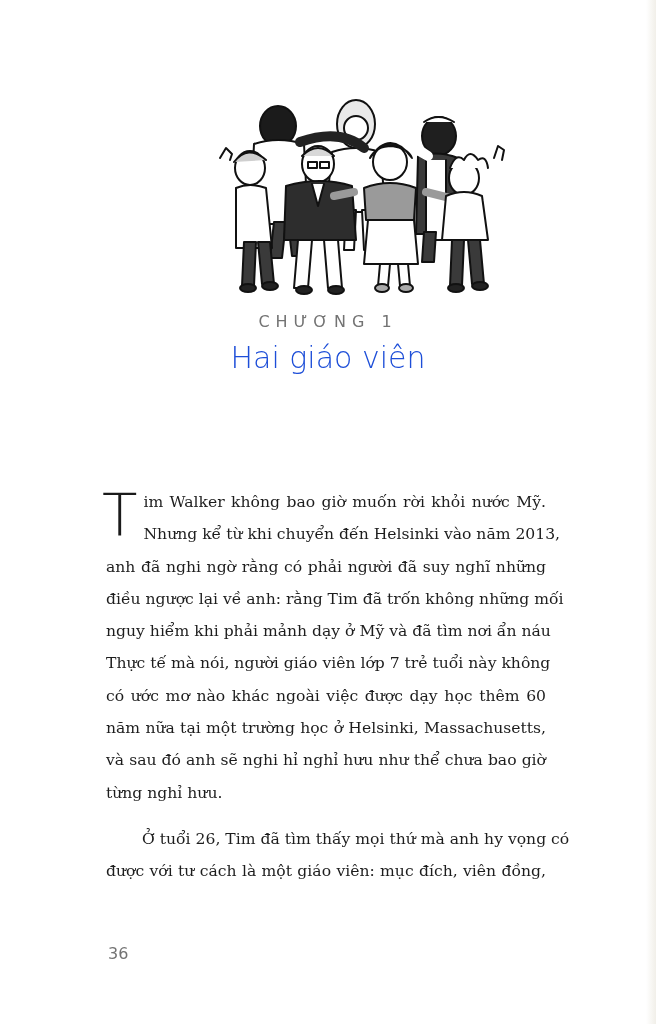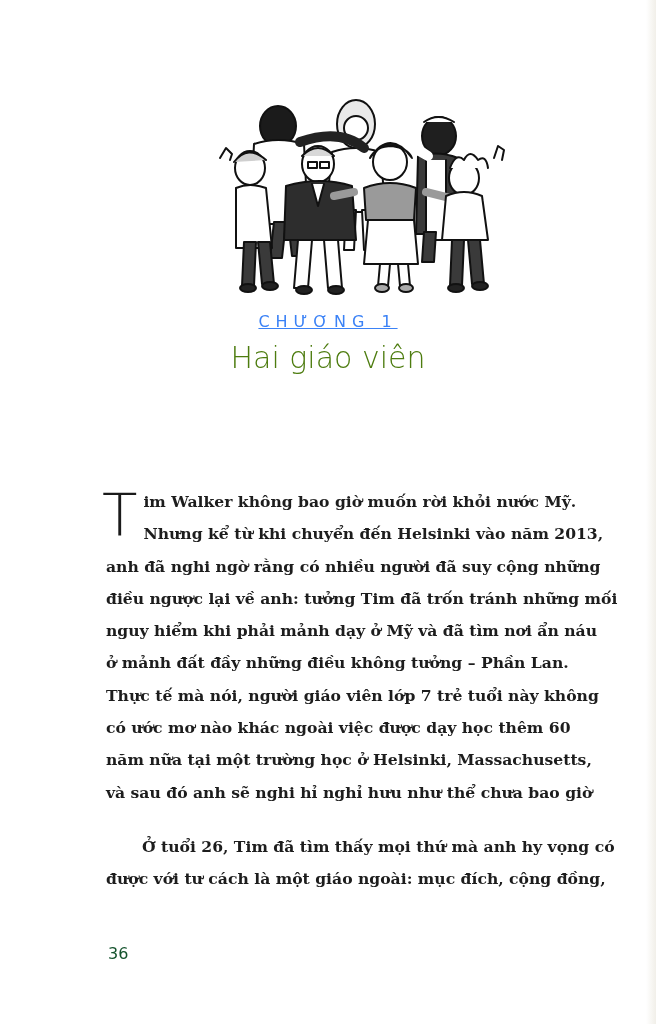--- a/index.html
+++ b/index.html
@@ -28,32 +28,31 @@
       height: 210px;
     }
     .chapter-label {
       position: absolute;
       left: 0; right: 0;
       top: 312px;
       text-align: center;
       font-family: "DejaVu Sans", sans-serif;
       font-size: 16px;
       letter-spacing: 6px;
-      color: #3b82f6;
-      text-decoration: underline;
+      color: #737373;
     }
     .chapter-title {
       position: absolute;
       left: 0; right: 0;
       top: 340px;
       text-align: center;
       font-family: "DejaVu Sans", sans-serif;
       font-size: 30px;
       font-weight: 300;
-      color: #4d7c0f;
+      color: #1d4ed8;
     }
     .body-text {
       position: absolute;
       left: 106px;
       top: 486px;
       width: 440px;
       font-family: "DejaVu Serif", serif;
       font-size: 15.6px;
       line-height: 32.3px;
       color: #1d1d1d;
@@ -61,47 +60,46 @@
     .para {
       margin: 0;
       text-align: justify;
       text-align-last: left;
     }
     .para .line {
       display: block;
       white-space: nowrap;
       text-align: justify;
       text-align-last: justify;
-      font-weight: bold;
     }
     .para .line.last {
       text-align-last: left;
     }
     .dropcap {
       float: left;
       font-family: "DejaVu Sans", sans-serif;
       font-weight: 200;
       font-size: 58px;
       line-height: 52px;
       margin: 4px 6px 0 -4px;
       color: #1a1a1a;
     }
     .para2 {
-      margin-top: 22px;
+      margin-top: 14px;
     }
     .para2 .first {
       padding-left: 36px;
     }
     .page-number {
       position: absolute;
       left: 108px;
       top: 944px;
       font-family: "DejaVu Sans", sans-serif;
       font-size: 16px;
-      color: #14532d;
+      color: #737373;
     }
   </style>
 </head>
 <body>
 
 <div class="page-edge"></div>
 
 <svg class="illustration" viewBox="0 0 296 210" xmlns="http://www.w3.org/2000/svg">
   <g stroke="#111" stroke-width="2" stroke-linejoin="round" stroke-linecap="round">
 
@@ -171,28 +169,28 @@
 </svg>
 
 <div class="chapter-label">CHƯƠNG 1</div>
 <div class="chapter-title">Hai giáo viên</div>
 
 <div class="body-text">
   <div class="para para1">
     <span class="dropcap">T</span>
     <span class="line">im Walker không bao giờ muốn rời khỏi nước Mỹ.</span>
     <span class="line">Nhưng kể từ khi chuyển đến Helsinki vào năm 2013,</span>
-    <span class="line">anh đã nghi ngờ rằng có nhiều người đã suy cộng những</span>
-    <span class="line">điều ngược lại về anh: tưởng Tim đã trốn tránh những mối</span>
+    <span class="line">anh đã nghi ngờ rằng có phải người đã suy nghĩ những</span>
+    <span class="line">điều ngược lại về anh: rằng Tim đã trốn không những mối</span>
     <span class="line">nguy hiểm khi phải mảnh dạy ở Mỹ và đã tìm nơi ẩn náu</span>
-    <span class="line">ở mảnh đất đầy những điều không tưởng – Phần Lan.</span>
     <span class="line">Thực tế mà nói, người giáo viên lớp 7 trẻ tuổi này không</span>
     <span class="line">có ước mơ nào khác ngoài việc được dạy học thêm 60</span>
     <span class="line">năm nữa tại một trường học ở Helsinki, Massachusetts,</span>
     <span class="line">và sau đó anh sẽ nghi hỉ nghỉ hưu như thể chưa bao giờ</span>
+    <span class="line last">từng nghỉ hưu.</span>
   </div>
   <div class="para para2">
     <span class="line first">Ở tuổi 26, Tim đã tìm thấy mọi thứ mà anh hy vọng có</span>
-    <span class="line">được với tư cách là một giáo ngoài: mục đích, cộng đồng,</span>
+    <span class="line">được với tư cách là một giáo viên: mục đích, viên đồng,</span>
   </div>
 </div>
 
 <div class="page-number">36</div>
 
 </body></html>

